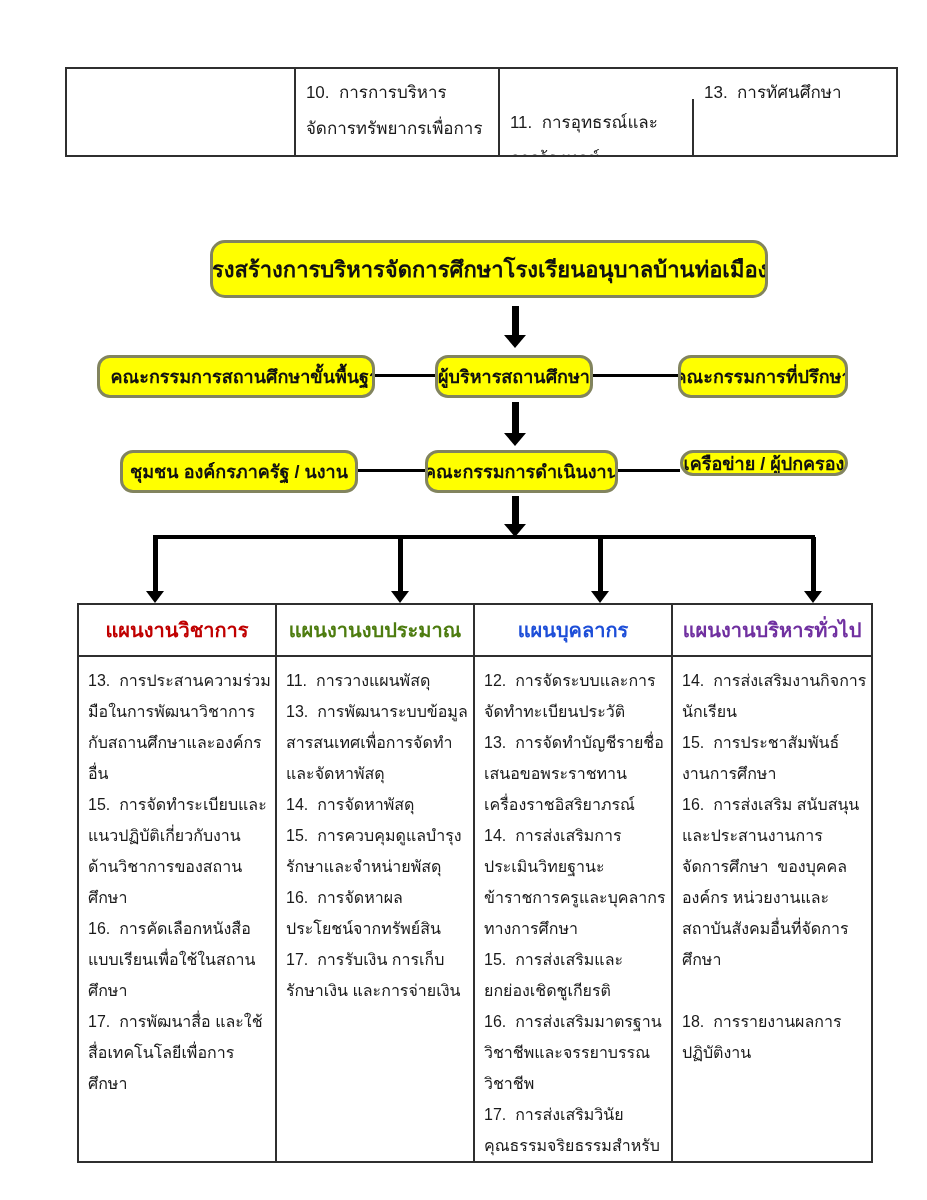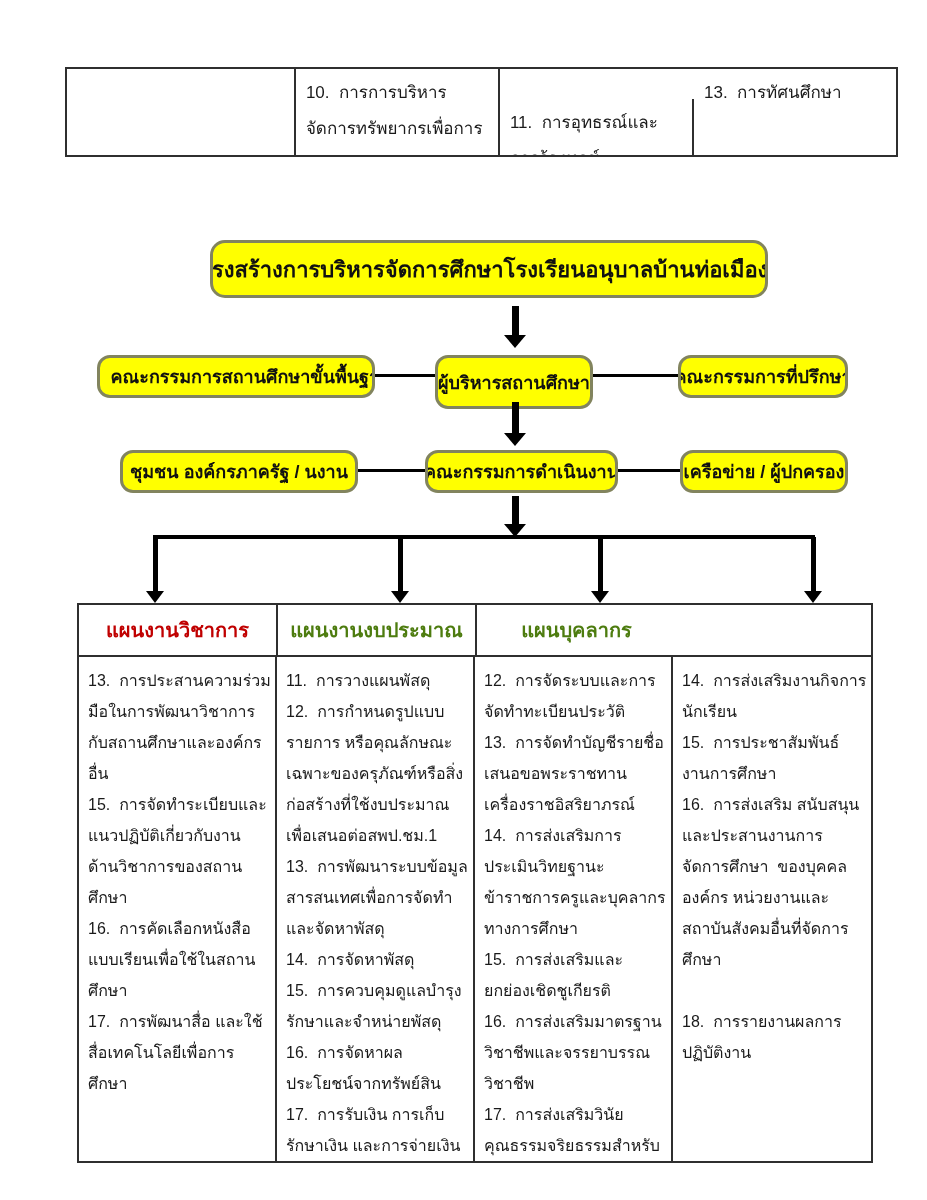--- a/index.html
+++ b/index.html
@@ -16,25 +16,25 @@
     line-height:36px; overflow:hidden; white-space:pre-wrap; overflow-wrap:break-word; }
   .tcell:last-child { border-right:none; }
   .tc0 { width:230px; } .tc1 { width:205px; } .tc2 { width:195px;margin-top:30px; } .tc3 { width:203px; }
 
   
   .obox { position:absolute; background:#ffff00; border:3px solid #82845e; border-radius:13px;
     display:flex; align-items:center; justify-content:center; font-weight:bold;
     font-size:18px; white-space:nowrap; overflow:hidden; color:#111; }
   .title-box { left:210px; top:240px; width:558px; height:58px; font-size:22px; border-radius:15px; }
   .b2l { left:97px;  top:355px; width:278px; height:43px;padding-left:30px; }
-  .b2c { left:435px; top:355px; width:158px; height:54px; }
+  .b2c { left:435px; top:355px; width:158px; height:43px; }
   .b2r { left:678px; top:355px; width:170px; height:43px; }
   .b3l { left:120px; top:450px; width:238px; height:43px; }
   .b3c { left:425px; top:450px; width:193px; height:43px; }
-  .b3r { left:680px; top:450px; width:168px; height:43px; }
+  .b3r { left:680px; top:450px; width:168px; height:26px; }
 
   .hline { position:absolute; background:#000000; height:3px; }
   .hl2a { left:375px; top:374px; width:60px; }
   .hl2b { left:593px; top:374px; width:85px; }
   .hl3a { left:358px; top:469px; width:67px; }
   .hl3b { left:618px; top:469px; width:62px; }
   .branch { left:153px; top:535px; width:662px; height:4px; }
 
   .arrow-v { position:absolute; display:flex; flex-direction:column; align-items:center; }
   .arrow-v .shaft { width:7px; background:#000; flex:1; }
@@ -118,32 +118,32 @@
   </div>
   <div class="arrow-v thin brA4">
     <div class="shaft"></div>
     <div class="head"></div>
   </div>
 
   <div class="ptable">
     <div class="phead">
       <div class="phcell" style="color: rgb(192, 0, 0);">แผนงานวิชาการ</div>
       <div class="phcell" style="color: #4d7c0f;">แผนงานงบประมาณ</div>
-      <div class="phcell" style="color: #4d7c0f;">แผนบุคลากร</div>
+      <div class="phcell" style="color: #1d4ed8;">แผนบุคลากร</div>
+      <div class="phcell" style="color: rgb(112, 48, 160);">แผนงานบริหารทั่วไป</div>
     </div>
     <div class="pbody">
       <div class="pcol">
         <p>13.  การประสานความร่วมมือในการพัฒนาวิชาการกับสถานศึกษาและองค์กรอื่น</p>
         <p>15.  การจัดทำระเบียบและแนวปฏิบัติเกี่ยวกับงานด้านวิชาการของสถานศึกษา</p>
         <p>16.  การคัดเลือกหนังสือแบบเรียนเพื่อใช้ในสถานศึกษา</p>
         <p>17.  การพัฒนาสื่อ และใช้สื่อเทคโนโลยีเพื่อการศึกษา</p>
       </div>
       <div class="pcol">
         <p>11.  การวางแผนพัสดุ</p>
-        <p>12.  การกำหนดรูปแบบรายการ หรือคุณลักษณะเฉพาะของครุภัณฑ์หรือสิ่งก่อสร้างที่ใช้งบประมาณเพื่อเสนอต่อสพป.ชม.1</p>
         <p>13.  การพัฒนาระบบข้อมูลสารสนเทศเพื่อการจัดทำและจัดหาพัสดุ</p>
         <p>14.  การจัดหาพัสดุ</p>
         <p>15.  การควบคุมดูแลบำรุงรักษาและจำหน่ายพัสดุ</p>
         <p>16.  การจัดหาผลประโยชน์จากทรัพย์สิน</p>
         <p>17.  การรับเงิน การเก็บรักษาเงิน และการจ่ายเงิน</p>
       </div>
       <div class="pcol">
         <p>12.  การจัดระบบและการจัดทำทะเบียนประวัติ</p>
         <p>13.  การจัดทำบัญชีรายชื่อเสนอขอพระราชทานเครื่องราชอิสริยาภรณ์</p>
         <p>14.  การส่งเสริมการประเมินวิทยฐานะข้าราชการครูและบุคลากรทางการศึกษา</p>

